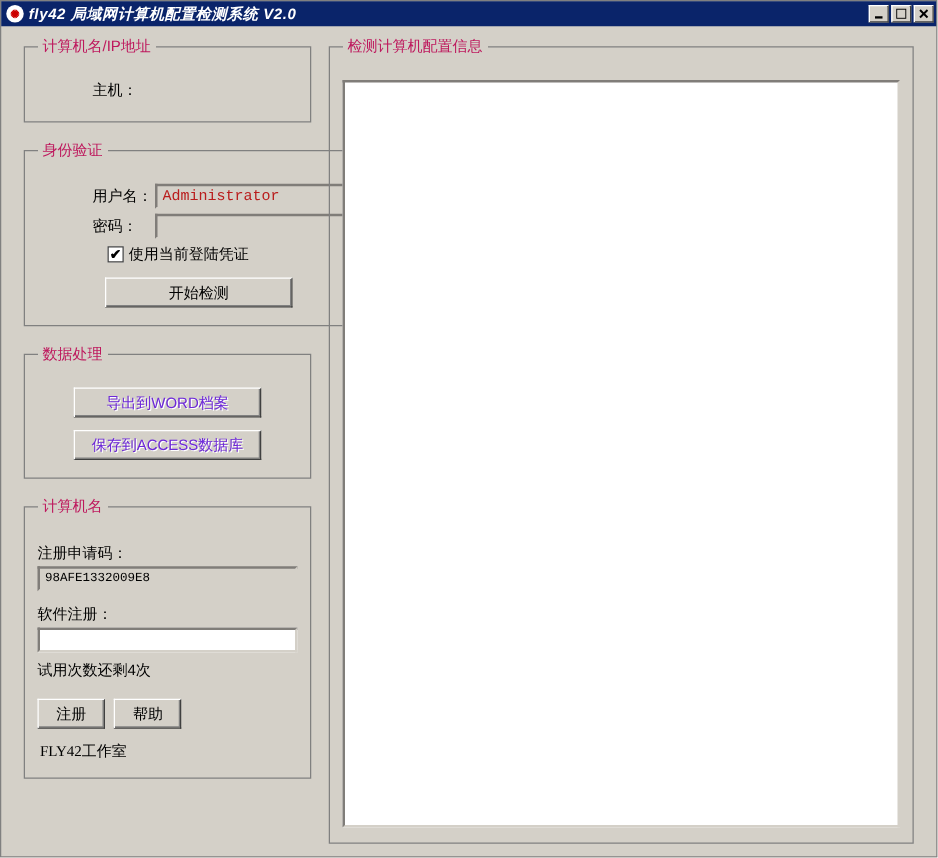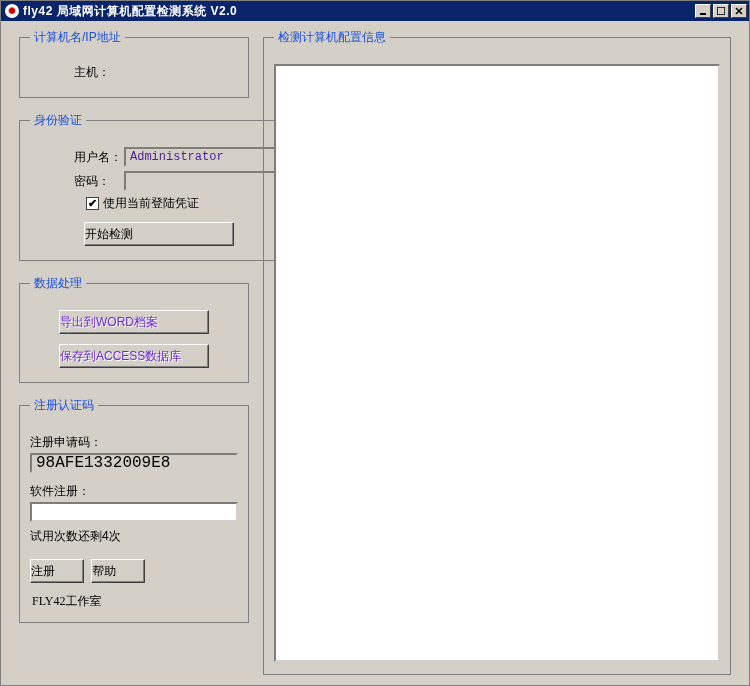--- a/index.html
+++ b/index.html
@@ -30,21 +30,21 @@
     font-weight: bold;
   }
   .title-icon {
     width: 14px; height: 14px;
     background: #fff;
     border-radius: 7px;
     margin-right: 4px;
     display:flex;align-items:center;justify-content:center;
     color:#c00;font-size:9px;font-weight:bold;
   }
-  .title-text { flex:1; font-size:12px; letter-spacing:0.5px; }
+  .title-text { flex:1; font-size:12px; letter-spacing:0.5px;font-style:italic; }
   .title-btns { display:flex; gap:2px; }
   .title-btn {
     width:16px; height:14px;
     background:#d4d0c8;
     border:1px solid #fff;
     border-right-color:#404040;
     border-bottom-color:#404040;
     display:flex;align-items:center;justify-content:center;
     font-family:Arial,sans-serif;
   }
@@ -66,39 +66,39 @@
   fieldset {
     border:1px solid #808080;
     border-radius:0;
     padding: 14px 10px 12px 10px;
     margin:0;
     position:relative;
   }
   fieldset > legend {
     padding:0 4px;
     font-size:12px;
-    color:#1d4ed8;
+    color:#be185d;
   }
 
   .row { display:flex; align-items:center; margin: 4px 0; }
   .lbl { width: 50px; margin-left: 44px; }
   .field {
     flex:1;
     height:20px;
     background:#fff;
     border:2px inset #d4d0c8;
     padding:0 4px;
     font-family:"Courier New",monospace;
     font-size:12px;
     line-height:16px;
   }
   .field.mono { font-family:"Courier New",monospace; }
   .field.disabled {
     background:#d4d0c8;
-    color:#4c1d95;
+    color:#b91c1c;
   }
 
   .checkbox-row { margin-left:56px; margin-top:4px; display:flex; align-items:center; gap:4px; }
   .cb {
     width:13px;height:13px;
     background:#fff;
     border:1px solid #404040;
     display:flex;align-items:center;justify-content:center;
     font-size:11px;font-weight:bold;color:#000;
   }
@@ -106,37 +106,37 @@
   .btn {
     display:block;
     width: 150px;
     height: 24px;
     margin: 10px auto 2px auto;
     background:#d4d0c8;
     border:1px solid #fff;
     border-right-color:#404040;
     border-bottom-color:#404040;
     box-shadow: inset -1px -1px 0 #808080, inset 1px 1px 0 #d4d0c8;
-    text-align:left;
+    text-align:center;
     line-height:22px;
     cursor:default;
   }
   .btn.disabled { color:#6d28d9; text-shadow:1px 1px 0 #fff; }
   .btn.small { width: 54px; display:inline-block; margin:6px 4px 0 0;}
 
   .data-group .btn { margin-top:4px; margin-bottom:10px; }
 
   .reg-block .fullrow { margin:6px 0 2px 0; }
   .reg-block .field-full {
     width:100%;
     height:20px;
     border:2px inset #d4d0c8;
     padding:0 4px;
     font-family:"Courier New",monospace;
-    font-size:16px;
+    font-size:10px;
   }
   .trial-note { margin:6px 0 0 0; }
   .btnrow { margin-top:8px; }
   .studio { margin:10px 0 0 2px;font-family:Liberation Serif, serif; }
 
   .result-area {
     flex:1;
     background:#fff;
     border:2px inset #d4d0c8;
     margin-top:4px;
@@ -205,21 +205,21 @@
           <div class="btn">开始检测</div>
         </fieldset>
 
         <fieldset class="data-group">
           <legend>数据处理</legend>
           <div class="btn disabled">导出到WORD档案</div>
           <div class="btn disabled">保存到ACCESS数据库</div>
         </fieldset>
 
         <fieldset class="reg-group reg-block">
-          <legend>注册认证码</legend>
+          <legend>计算机名</legend>
           <div class="fullrow">注册申请码：</div>
           <input class="field-full readonly" readonly="" style="background: rgb(212, 208, 200);" value="98AFE1332009E8">
           <div class="fullrow" style="margin-top:10px;">软件注册：</div>
           <input class="field-full" style="background: rgb(255, 255, 255);" value="">
           <div class="trial-note">试用次数还剩4次</div>
           <div class="btnrow">
             <span class="btn small">注册</span>
             <span class="btn small">帮助</span>
           </div>
           <div class="studio">FLY42工作室</div>

